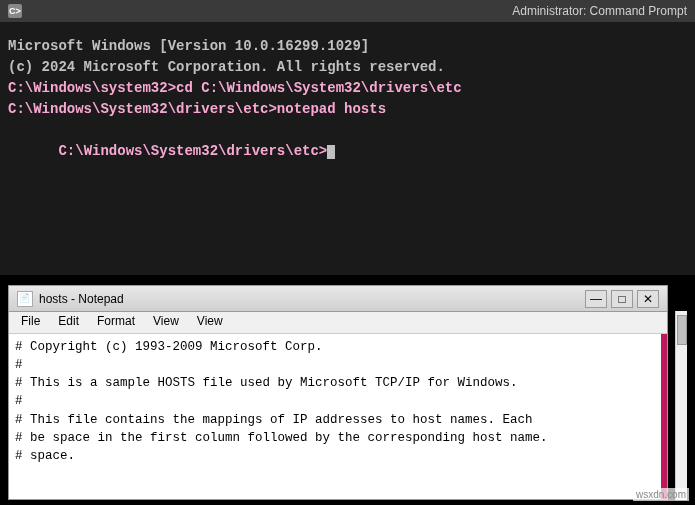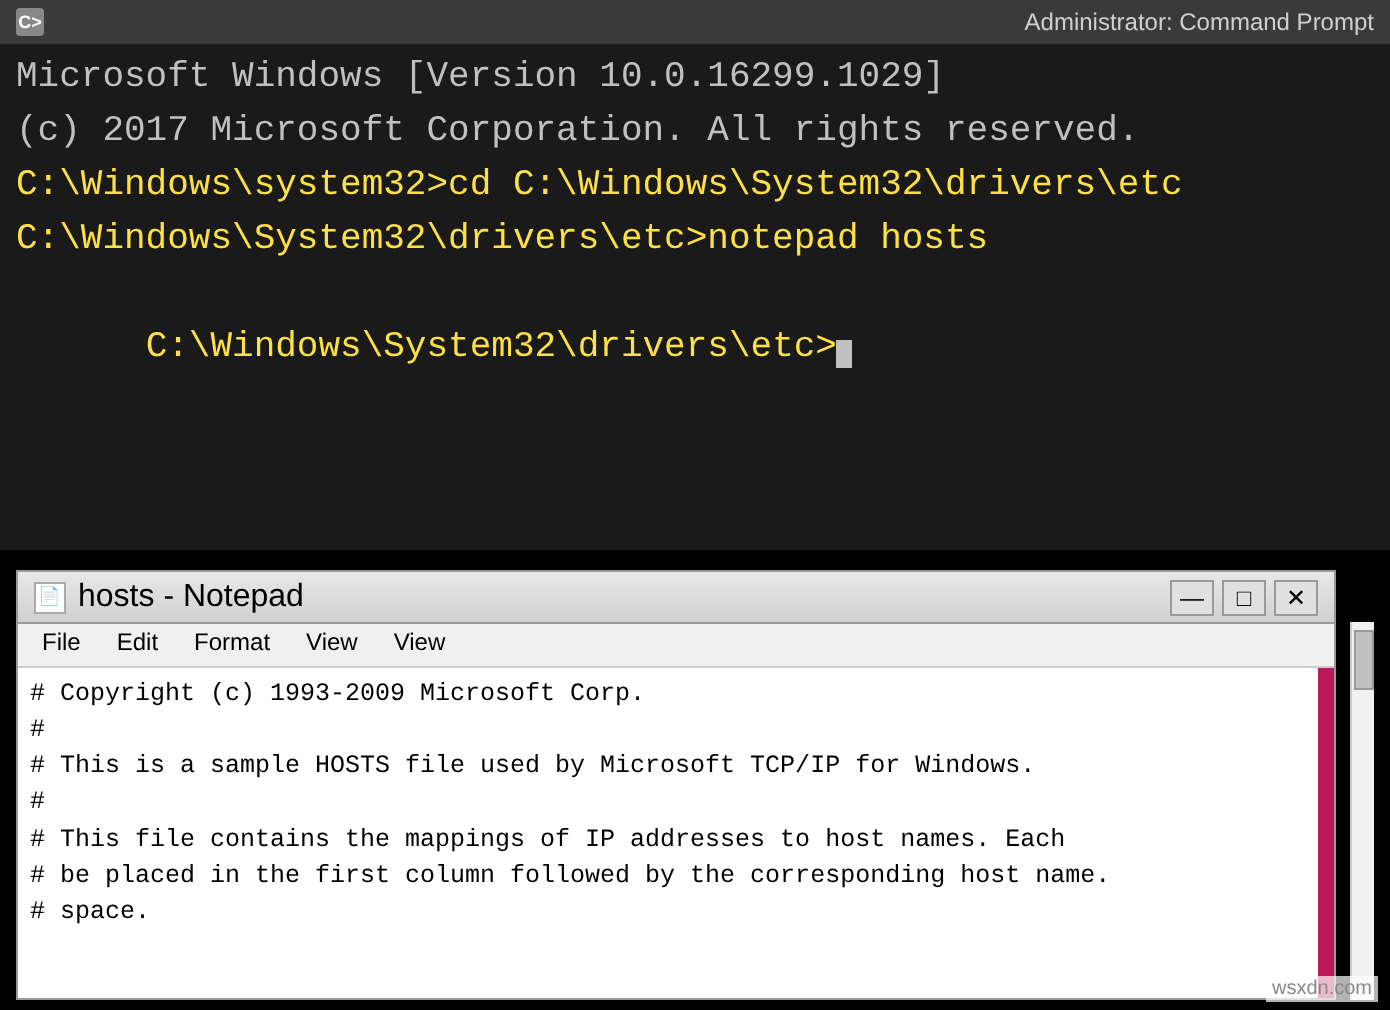--- a/index.html
+++ b/index.html
@@ -47,33 +47,34 @@
     }
     .cmd-title-text {
       color: #d0d0d0;
       font-size: 12px;
       font-family: Arial, sans-serif;
       flex: 1;
       text-align: right;
     }
     .cmd-content {
       flex: 1;
-      padding: 4px 8px;
+      padding: 14px 8px;
       color: #c0c0c0;
-      font-size: 18px;
+      font-size: 14px;
       line-height: 1.5;
       background: #1a1a1a;
       overflow: hidden;
+      font-weight: bold;
     }
     .cmd-line {
       white-space: pre;
       color: #c0c0c0;
     }
     .cmd-line.prompt {
-      color: #fde047;
+      color: #f9a8d4;
     }
     .cursor {
       display: inline-block;
       width: 8px;
       height: 14px;
       background: #c0c0c0;
       vertical-align: text-bottom;
     }
 
     
@@ -105,21 +106,21 @@
       background: #fff;
       border: 1px solid #aaa;
       position: relative;
       display: flex;
       align-items: center;
       justify-content: center;
       font-size: 9px;
     }
     .notepad-title-text {
       color: #000;
-      font-size: 16px;
+      font-size: 12px;
       font-family: Arial, sans-serif;
       flex: 1;
     }
     .notepad-controls {
       display: flex;
       gap: 4px;
     }
     .notepad-btn {
       width: 22px;
       height: 18px;
@@ -151,21 +152,21 @@
     }
     .notepad-content {
       flex: 1;
       padding: 4px 6px;
       font-family: 'Courier New', Courier, monospace;
       font-size: 12.5px;
       line-height: 1.45;
       color: #000;
       background: #fff;
       overflow: hidden;
-      border-right: 8px solid #be185d;
+      border-right: 6px solid #be185d;
     }
     .notepad-line {
       white-space: pre;
       color: #000;
     }
     .scrollbar {
       position: absolute;
       right: 8px;
       top: 311px;
       width: 12px;
@@ -199,21 +200,21 @@
 
 <div class="cmd-window">
   <div class="cmd-titlebar">
     <div class="cmd-titlebar-icon">
       <span>C&gt;</span>
     </div>
     <span class="cmd-title-text">Administrator: Command Prompt</span>
   </div>
   <div class="cmd-content">
     <div class="cmd-line">Microsoft Windows [Version 10.0.16299.1029]</div>
-    <div class="cmd-line">(c) 2017 Microsoft Corporation. All rights reserved.</div>
+    <div class="cmd-line">(c) 2024 Microsoft Corporation. All rights reserved.</div>
     <div class="cmd-line"></div>
     <div class="cmd-line prompt">C:\Windows\system32&gt;cd C:\Windows\System32\drivers\etc</div>
     <div class="cmd-line"></div>
     <div class="cmd-line prompt">C:\Windows\System32\drivers\etc&gt;notepad hosts</div>
     <div class="cmd-line"></div>
     <div class="cmd-line prompt">
       <span>C:\Windows\System32\drivers\etc&gt;</span><span class="cursor"></span>
     </div>
   </div>
 </div>
@@ -234,21 +235,21 @@
     <div class="notepad-menu-item">Format</div>
     <div class="notepad-menu-item">View</div>
     <div class="notepad-menu-item">View</div>
   </div>
   <div class="notepad-content">
     <div class="notepad-line"># Copyright (c) 1993-2009 Microsoft Corp.</div>
     <div class="notepad-line">#</div>
     <div class="notepad-line"># This is a sample HOSTS file used by Microsoft TCP/IP for Windows.</div>
     <div class="notepad-line">#</div>
     <div class="notepad-line"># This file contains the mappings of IP addresses to host names. Each</div>
-    <div class="notepad-line"># be placed in the first column followed by the corresponding host name.</div>
+    <div class="notepad-line"># be space in the first column followed by the corresponding host name.</div>
     <div class="notepad-line"># space.</div>
   </div>
 </div>
 
 <div class="scrollbar">
   <div class="scrollbar-thumb"></div>
 </div>
 
 <div class="watermark">wsxdn.com</div>
 

